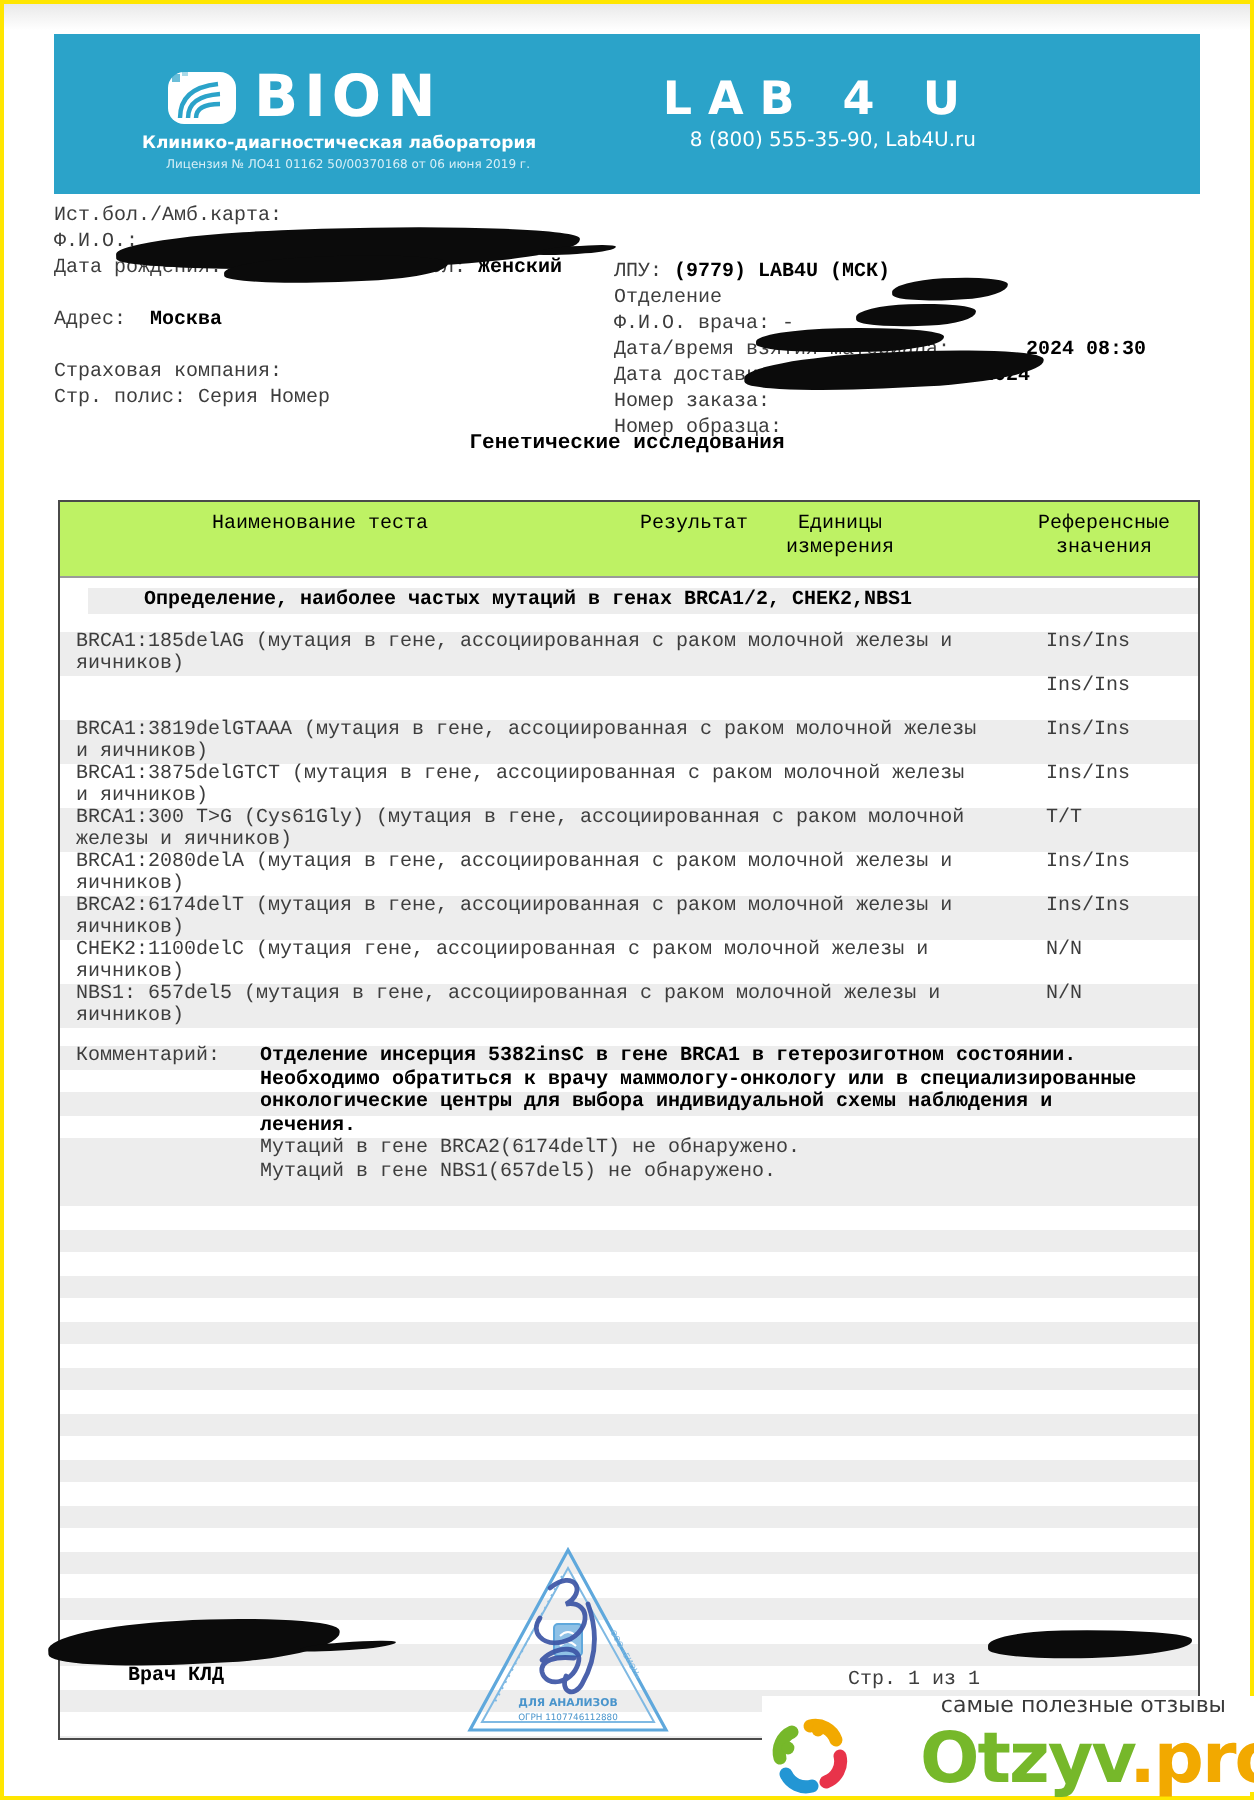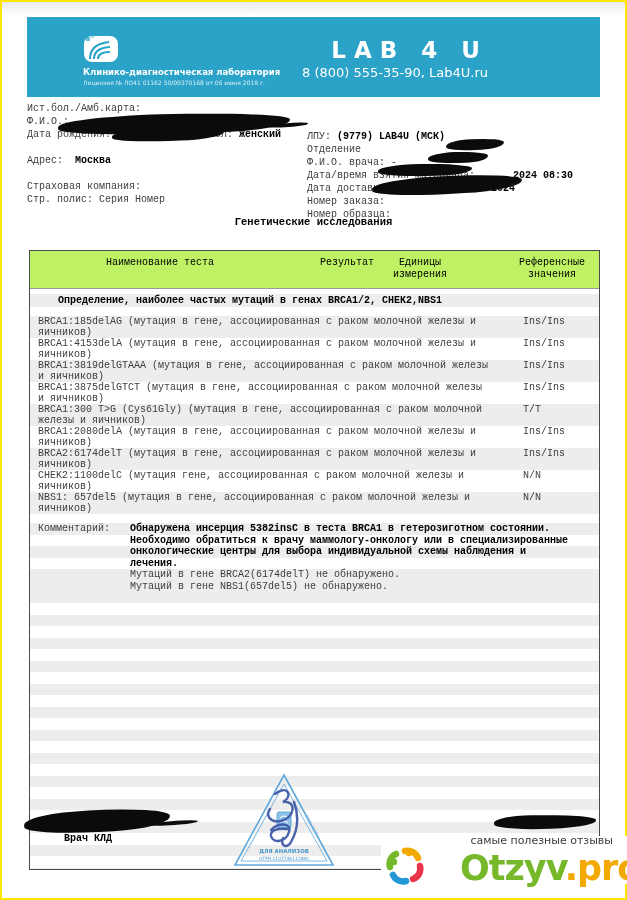--- a/index.html
+++ b/index.html
@@ -6,28 +6,28 @@
   #page{position:relative;width:627px;height:900px;background:#fff;overflow:hidden;
         font-family:"Liberation Mono","DejaVu Sans Mono",monospace;}
   .frame-border{position:absolute;inset:0;border:2px solid #ffe600;pointer-events:none;z-index:15;}
   .top-shade{position:absolute;top:2px;left:2px;right:2px;height:13px;
              background:linear-gradient(#e9e9e9,#ffffff);z-index:1;}
   
   .banner{position:absolute;left:27px;top:17px;width:573px;height:80px;background:#2BA3C9;z-index:2;}
   .logo-icon{position:absolute;left:56px;top:18px;}
   .brand{position:absolute;left:100px;top:14px;color:#fff;font-family:"DejaVu Sans",sans-serif;
          font-size:29px;font-weight:800;letter-spacing:3px;}
-  .brand-sub{position:absolute;left:56px;top:50px;color:#fff;font-family:"DejaVu Sans",sans-serif;
+  .brand-sub{position:absolute;left:44px;top:50px;color:#fff;font-family:"DejaVu Sans",sans-serif;
          font-size:8.5px;font-weight:bold;}
   .brand-lic{position:absolute;left:56px;top:62px;color:#eaf7fc;font-family:"DejaVu Sans",sans-serif;
          font-size:6px;opacity:.9;}
   .lab-title{position:absolute;right:112px;top:20px;color:#fff;font-family:"DejaVu Sans",sans-serif;
          font-size:23px;font-weight:800;letter-spacing:8px;white-space:nowrap;}
   .lab-phone{position:absolute;right:112px;top:48px;color:#fff;font-family:"DejaVu Sans",sans-serif;
-         font-size:13px;white-space:nowrap;}
+         font-size:10px;white-space:nowrap;}
   .b{font-weight:bold;color:#000;}
   .info-col{position:absolute;z-index:3;}
   .info-col .line{height:13px;line-height:13px;white-space:nowrap;position:relative;font-size:10px;color:#3d3d3d;}
   .info-col .sp{height:13px;}
   #left-col{left:27px;top:102px;}
   #right-col{left:307px;top:102px;margin-top:28px;}
   .pos-sex{position:absolute;left:182px;top:0;}
   .abs-val{position:absolute;top:0;}
   
   .blob{position:absolute;background:#0b0b0b;z-index:8;border-radius:48% 60% 42% 55% / 55% 45% 60% 42%;}
@@ -39,21 +39,21 @@
           z-index:3;display:flex;flex-direction:column;background:#fff;}
   .thead{height:37px;background:#bef264;border-bottom:1px solid #9a9a9a;position:relative;
          font-size:10px;font-weight:normal;color:#000;}
   .th{position:absolute;text-align:center;line-height:12px;}
   .th-name{left:20px;top:6px;width:220px;}
   .th-result{left:262px;top:6px;width:110px;}
   .th-units{left:335px;top:6px;width:110px;}
   .th-ref{left:468px;top:6px;width:108px;}
   .gap1{height:5px;}
   .section-row{height:13px;line-height:13px;background:#ededed;font-size:10px;font-weight:bold;
-               color:#000;padding-left:28px;white-space:nowrap;}
+               color:#000;padding-left:28px;white-space:nowrap;margin-left:14px;}
   .gap2{height:9px;}
   .trows{}
   .trow{position:relative;height:22px;}
   .trow:nth-child(odd){background:#ededed;}
   .tname{position:absolute;left:8px;top:0;width:452px;font-size:10px;line-height:11px;color:#3d3d3d;
          word-spacing:0;}
   .tval{position:absolute;left:493px;top:0;font-size:10px;line-height:11px;color:#3d3d3d;}
   .tval.b{color:#000;font-weight:bold;}
   .gap3{height:9px;}
   .comment{position:relative;}
@@ -61,21 +61,21 @@
   .cline{min-height:11.5px;line-height:11.5px;font-size:10px;color:#3d3d3d;padding-left:100px;white-space:nowrap;}
   .cline.b{color:#000;font-weight:bold;}
   .cline.shade{background:#ededed;}
   .filler{flex:1;background:repeating-linear-gradient(to bottom,#ededed 0 11px,#ffffff 11px 23px);}
   
   .doctor-label{position:absolute;left:64px;top:833px;font-size:10px;font-weight:bold;color:#000;z-index:6;}
   .issue-label{position:absolute;left:424px;top:855px;font-size:10px;color:#3d3d3d;z-index:6;}
   .page-label{position:absolute;left:424px;top:835px;font-size:10px;color:#3d3d3d;z-index:6;}
   .stamp{position:absolute;left:231px;top:772px;z-index:7;}
   
-  .watermark{position:absolute;right:0;bottom:16px;width:246px;height:48px;background:#fff;z-index:20;}
+  .watermark{position:absolute;right:0;bottom:4px;width:246px;height:48px;background:#fff;z-index:20;}
   .wm-tagline{position:absolute;right:14px;top:-2px;font-family:"DejaVu Sans",sans-serif;
               font-size:11px;color:#3a3a3a;white-space:nowrap;}
   .wm-row{position:absolute;left:4px;top:9px;display:flex;align-items:center;}
   .wm-text{font-family:"DejaVu Sans",sans-serif;font-weight:800;font-size:35px;letter-spacing:-1px;
            line-height:38px;white-space:nowrap;}
 </style>
 </head>
 <body>
 
 <div id="page">
@@ -85,20 +85,21 @@
     <span class="logo-icon">
       <svg width="36" height="28" viewBox="0 0 36 28">
         <rect x="1" y="1" width="34" height="26" rx="8" fill="#ffffff"></rect>
         <path d="M7 24 Q7 9 26 7" stroke="#2BA3C9" stroke-width="2.2" fill="none"></path>
         <path d="M11 24 Q11 13 27 12" stroke="#2BA3C9" stroke-width="2.2" fill="none"></path>
         <path d="M15 24 Q15 17 27 17" stroke="#2BA3C9" stroke-width="2.2" fill="none"></path>
         <rect x="3" y="2" width="4" height="4" fill="#2BA3C9" opacity=".7"></rect>
         <rect x="8" y="0" width="3" height="3" fill="#2BA3C9" opacity=".4"></rect>
       </svg>
     </span>
+    <div class="brand">BION</div>
     <div class="brand-sub">Клинико-диагностическая лаборатория</div>
     <div class="brand-lic">Лицензия № ЛО41 01162 50/00370168 от 06 июня 2019 г.</div>
     <div class="lab-title">LAB 4 U</div>
     <div class="lab-phone">8 (800) 555-35-90, Lab4U.ru</div>
   </div>
 
   <div class="info-col" id="left-col">
     <div class="line">Ист.бол./Амб.карта:</div>
     <div class="line">Ф.И.О.:</div>
     <div class="line">
@@ -162,21 +163,20 @@
     </div>
     <div class="gap1"></div>
     <div class="section-row">Определение, наиболее частых мутаций в генах BRCA1/2, CHEK2,NBS1</div>
     <div class="gap2"></div>
     <div class="trows">
         <div class="trow">
           <span class="tname">BRCA1:185delAG (мутация в гене, ассоциированная с раком молочной железы и яичников)</span>
           <span class="tval">Ins/Ins</span>
         </div>
         <div class="trow">
-          <span class="tname">BRCA1:4153delA (мутация в гене, ассоциированная с раком молочной железы и яичников)</span>
           <span class="tval">Ins/Ins</span>
         </div>
         <div class="trow">
           <span class="tname">BRCA1:3819delGTAAA (мутация в гене, ассоциированная с раком молочной железы и яичников)</span>
           <span class="tval">Ins/Ins</span>
         </div>
         <div class="trow">
           <span class="tname">BRCA1:3875delGTCT (мутация в гене, ассоциированная с раком молочной железы и яичников)</span>
           <span class="tval">Ins/Ins</span>
         </div>
@@ -198,21 +198,21 @@
         </div>
         <div class="trow">
           <span class="tname">NBS1: 657del5 (мутация в гене, ассоциированная с раком молочной железы и яичников)</span>
           <span class="tval">N/N</span>
         </div>
       </div>
     <div class="gap3"></div>
     <div class="comment">
       <div class="comment-label">Комментарий:</div>
       <div>
-          <div class="cline b shade">Обнаружена инсерция 5382insC в теста BRCA1 в гетерозиготном состоянии.</div>
+          <div class="cline b shade">Отделение инсерция 5382insC в гене BRCA1 в гетерозиготном состоянии.</div>
           <div class="cline b">Необходимо обратиться к врачу маммологу-онкологу или в специализированные</div>
           <div class="cline b shade">онкологические центры для выбора индивидуальной схемы наблюдения и</div>
           <div class="cline b">лечения.</div>
           <div class="cline shade">Мутаций в гене BRCA2(6174delT) не обнаружено.</div>
           <div class="cline shade">Мутаций в гене NBS1(657del5) не обнаружено.</div>
         </div>
     </div>
     <div class="filler"></div>
   </div>
 

